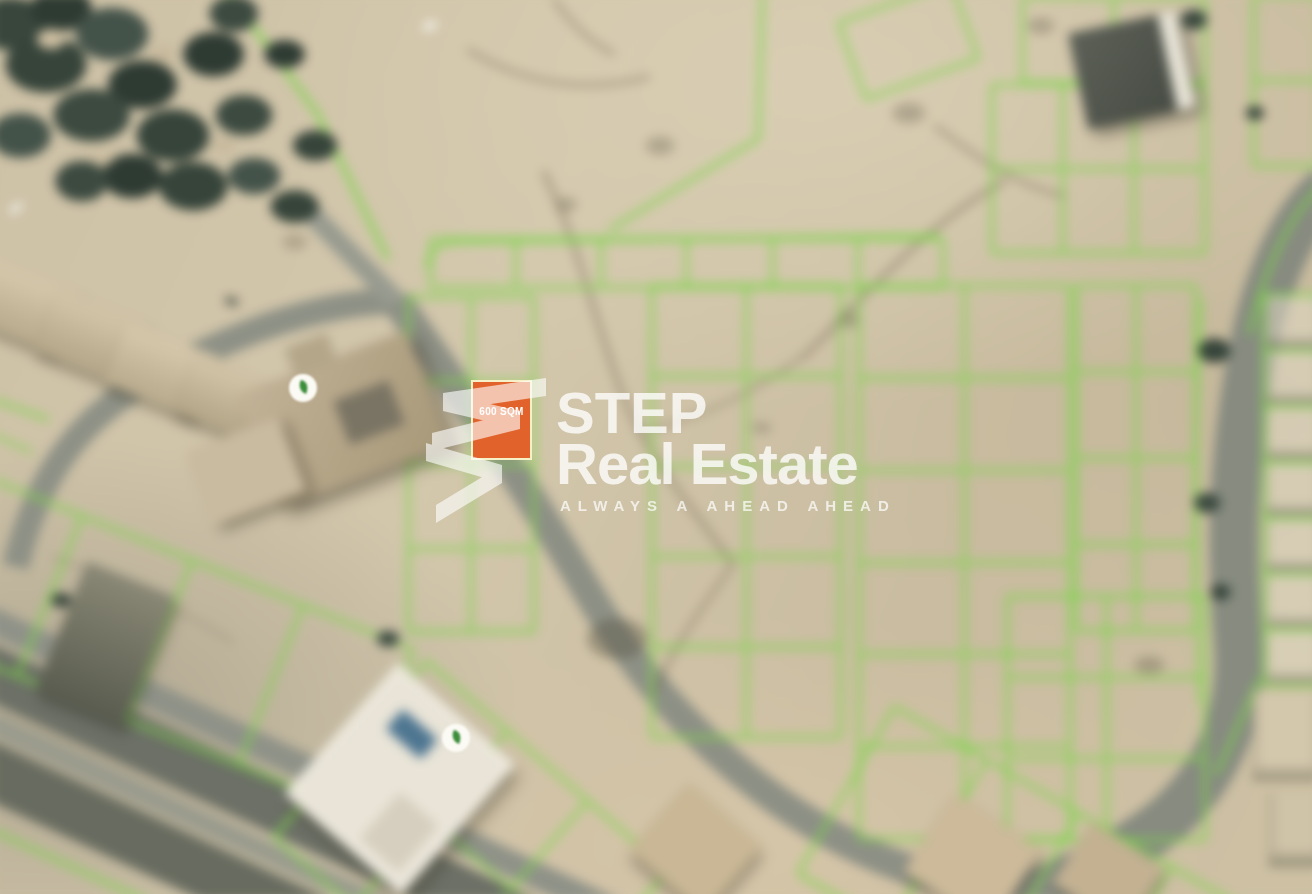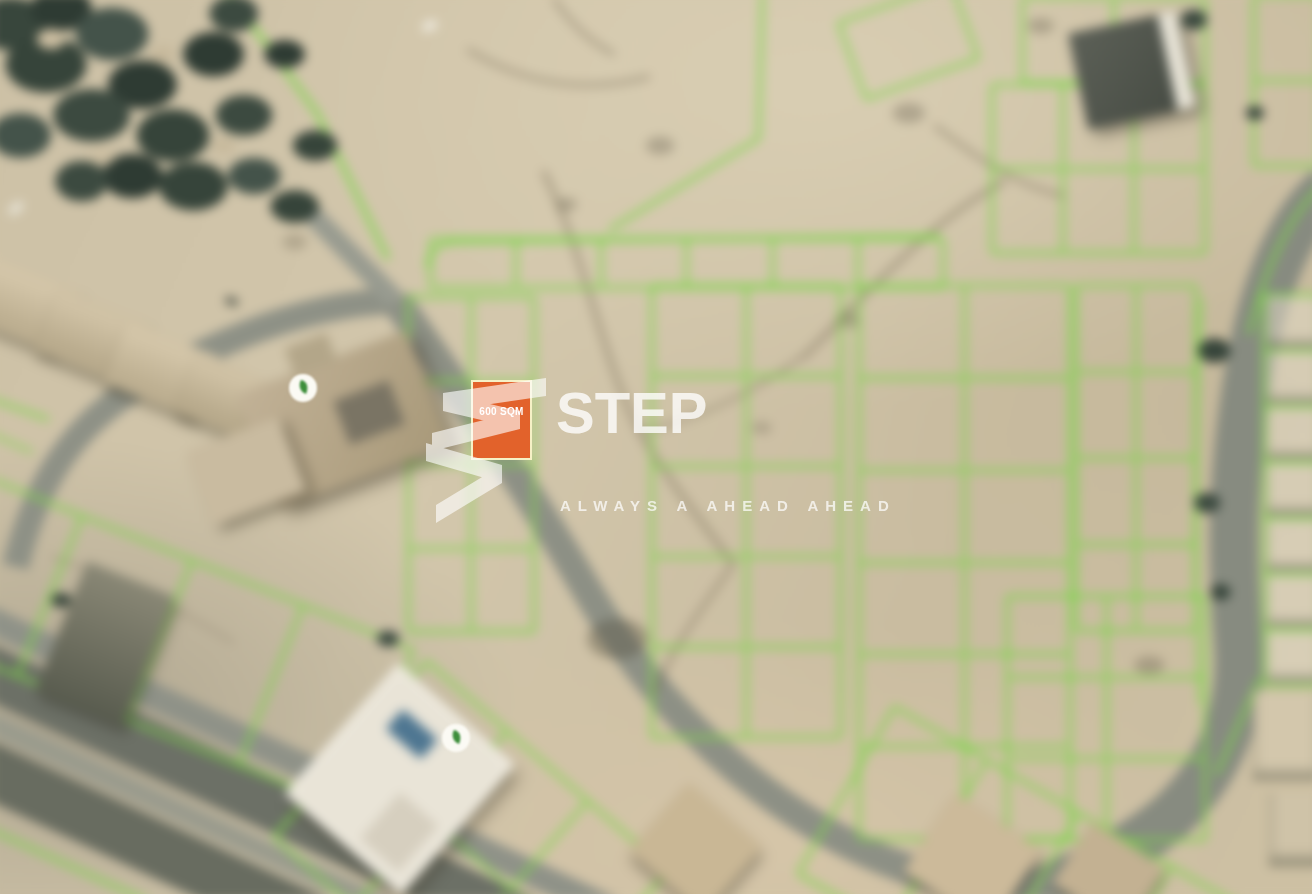--- a/index.html
+++ b/index.html
@@ -329,15 +329,16 @@
         <polygon points="443,393 520,411 520,429 443,411"></polygon>
         <polygon points="520,411 432,433 432,451 520,429"></polygon>
         <polygon points="426,443 502,465 502,483 426,461"></polygon>
         <polygon points="502,465 436,505 436,523 502,483"></polygon>
       </g>
     </svg>
 
     <div class="plot-label">600 SQM</div>
 
     <div class="brand1">STEP</div>
+    <div class="brand2">Real Estate</div>
     <div class="tagline">ALWAYS A AHEAD AHEAD</div>
   </div>
 </div>
 
 </body></html>

